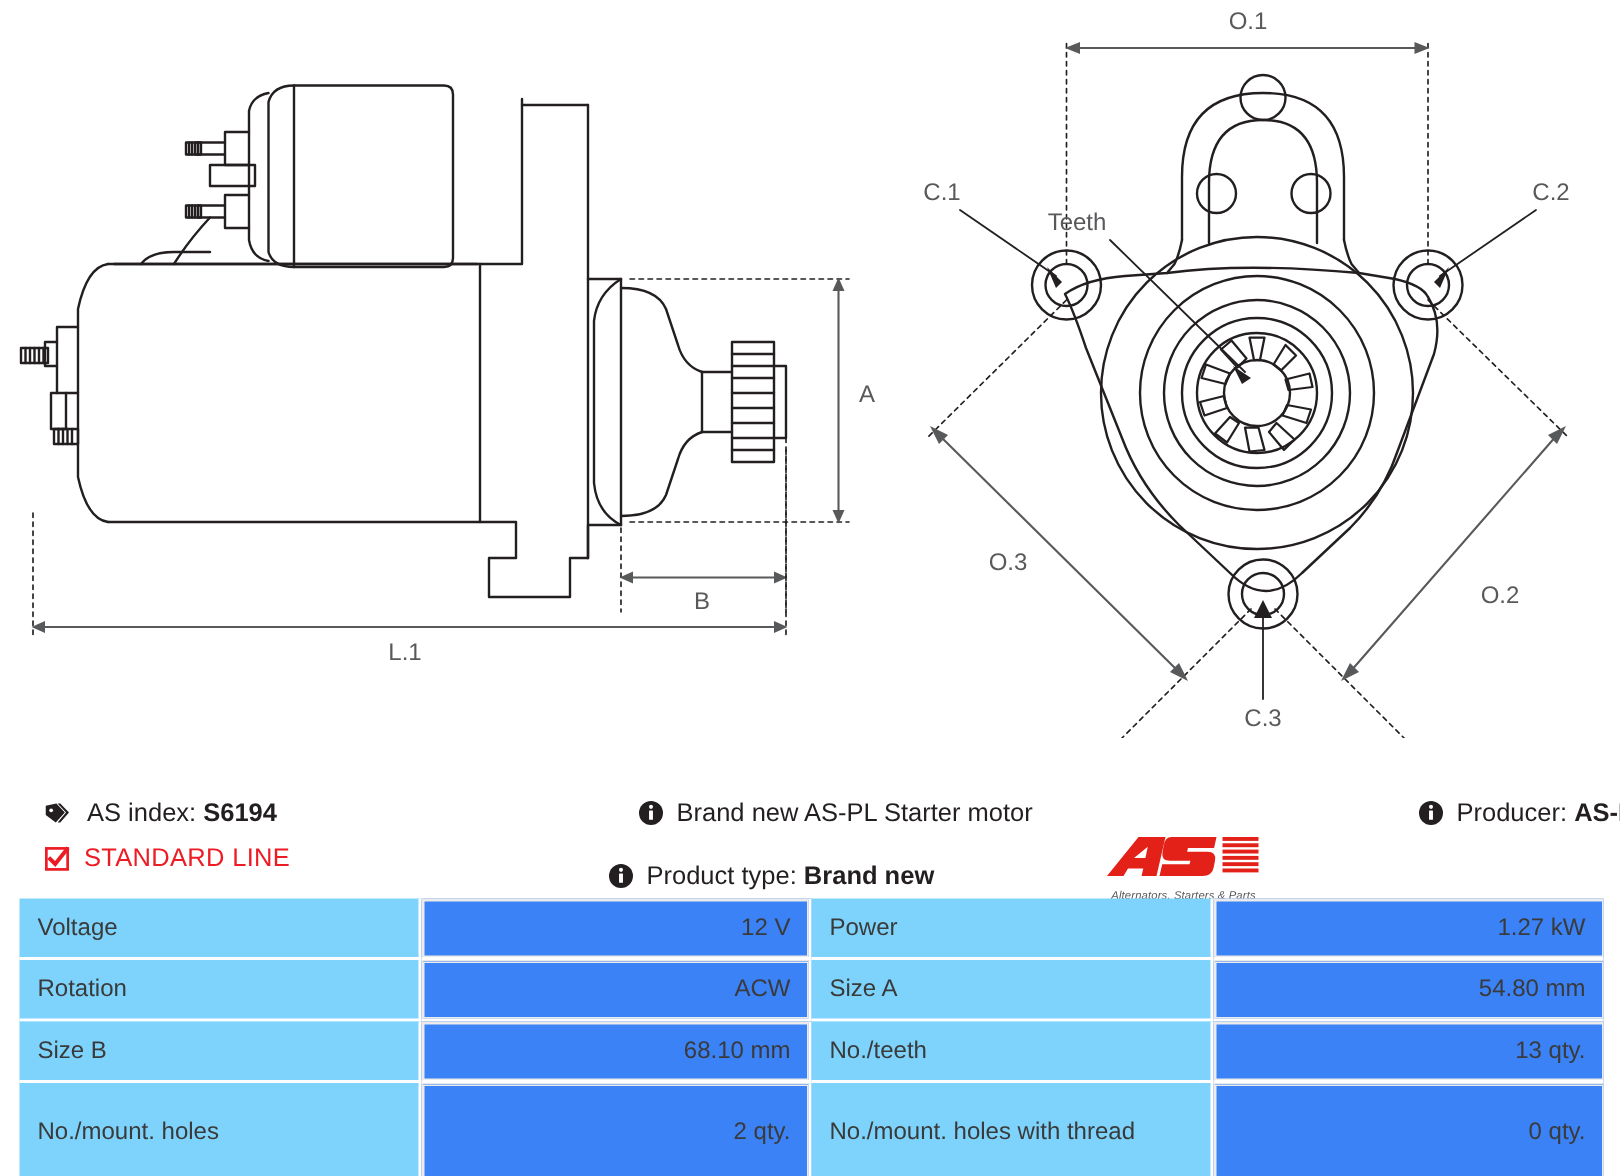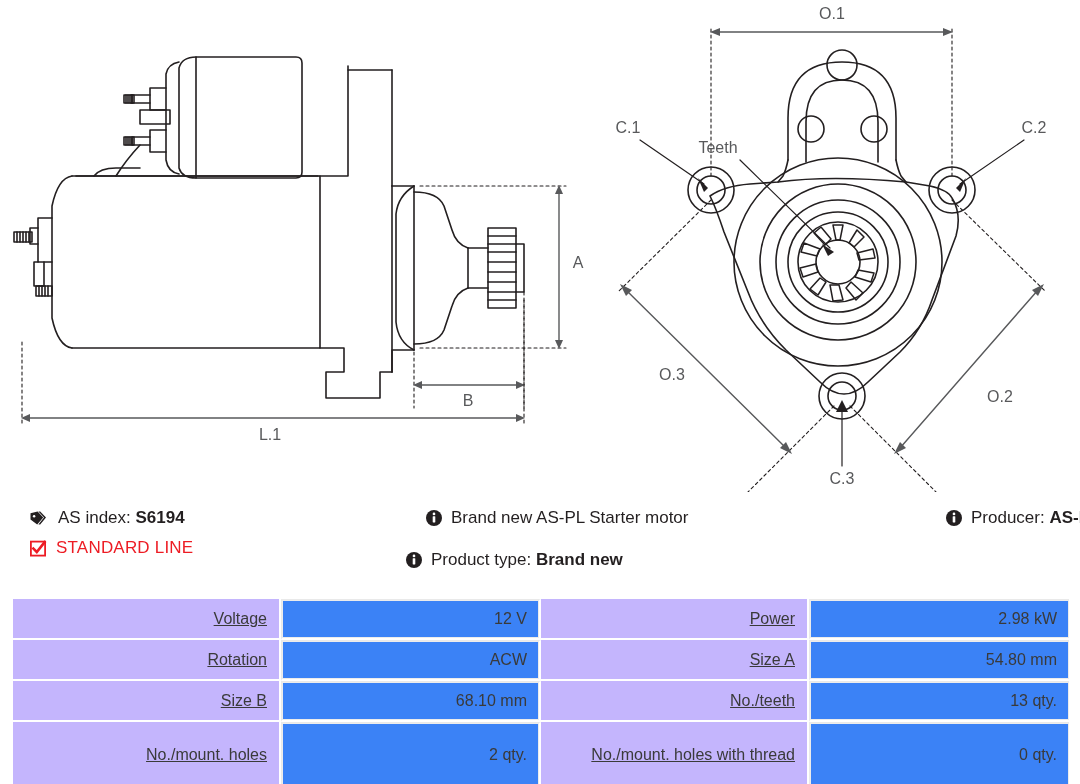--- a/index.html
+++ b/index.html
@@ -26,21 +26,21 @@
     display: block;
     position: absolute;
     top: 0;
     left: 0;
   }
 
   
   .info-block {
     position: absolute;
     left: 0;
-    top: 492px;
+    top: 516px;
     width: 857px;
     height: 98px;
   }
   .info-item {
     position: absolute;
     display: flex;
     align-items: center;
     white-space: nowrap;
     font-size: 17px;
     line-height: 20px;
@@ -100,24 +100,23 @@
   .spec-table td {
     font-size: 16px;
     color: #3a3a3a;
     padding: 9px 12px;
     vertical-align: middle;
     border-bottom: 2px solid #ffffff;
     height: 20px;
   }
   .spec-table tr:last-child td { border-bottom: none; }
   td.k {
-    background: #c4b5fd;
-    text-align: right;
+    background: #7dd3fc;
+    text-align: left;
     border-right: 2px solid #ffffff;
-    text-decoration: underline;
   }
   td.v {
     background: #3b82f6;
     text-align: right;
     border-right: 2px solid #ffffff;
     border-top: 1px solid #e9e9e9;
     border-left: 1px solid #e9e9e9;
     box-shadow: inset 0 0 0 1px #ececec;
   }
   td.v.last { border-right: none; }
@@ -386,35 +385,57 @@
         <circle cx="8" cy="8" r="8" fill="#231f20"></circle>
         <circle cx="8" cy="3.9" r="1.35" fill="#ffffff"></circle>
         <rect x="6.7" y="6.3" width="2.6" height="6.2" rx="0.4" fill="#ffffff"></rect>
       </svg>
     </span>
     <span class="info-label">Producer:</span>
     <span>&nbsp;</span>
     <span class="info-strong">AS-PL</span>
   </div>
 
+  <div class="as-logo">
+    <svg width="104" height="32" viewBox="0 0 104 32">
+      <g fill="#e32119">
+
+        <path d="M22,4 L40,4 L34,30 L24,30 L25.2,25 L15,25 L12,30 L1,30 Z
+                 M19,18 L26.6,18 L28.2,10.5 Z"></path>
+
+        <path d="M44,4 L74,4 L72.4,11.4 L55,11.4 L54.4,13.8 L68,13.8
+                 Q74,13.8 73,19.6 L72.2,24
+                 Q71.2,30 64.6,30 L36,30 L37.8,22.2 L56,22.2 L56.6,19.8 L43,19.8
+                 Q37,19.8 38,14.2 L38.8,9.6 Q39.8,4 44,4 Z"></path>
+
+        <rect x="78" y="4" width="24" height="2.6"></rect>
+        <rect x="78" y="8.2" width="24" height="2.6"></rect>
+        <rect x="78" y="12.4" width="24" height="2.6"></rect>
+        <rect x="78" y="16.6" width="24" height="2.6"></rect>
+        <rect x="78" y="20.8" width="24" height="2.6"></rect>
+        <rect x="78" y="25" width="24" height="2.6"></rect>
+      </g>
+    </svg>
+    <div class="tagline">Alternators, Starters &amp; Parts</div>
+  </div>
 </div>
 
 <table class="spec-table">
   <colgroup>
     <col class="col-k">
       <col class="col-v">
       <col class="col-k">
       <col class="col-v">
   </colgroup>
   <tbody>
     <tr>
       <td class="k">Voltage</td>
       <td class="v">12 V</td>
       <td class="k">Power</td>
-      <td class="v last">2.98 kW</td>
+      <td class="v last">1.27 kW</td>
     </tr>
     <tr>
       <td class="k">Rotation</td>
       <td class="v">ACW</td>
       <td class="k">Size A</td>
       <td class="v last">54.80 mm</td>
     </tr>
     <tr>
       <td class="k">Size B</td>
       <td class="v">68.10 mm</td>

